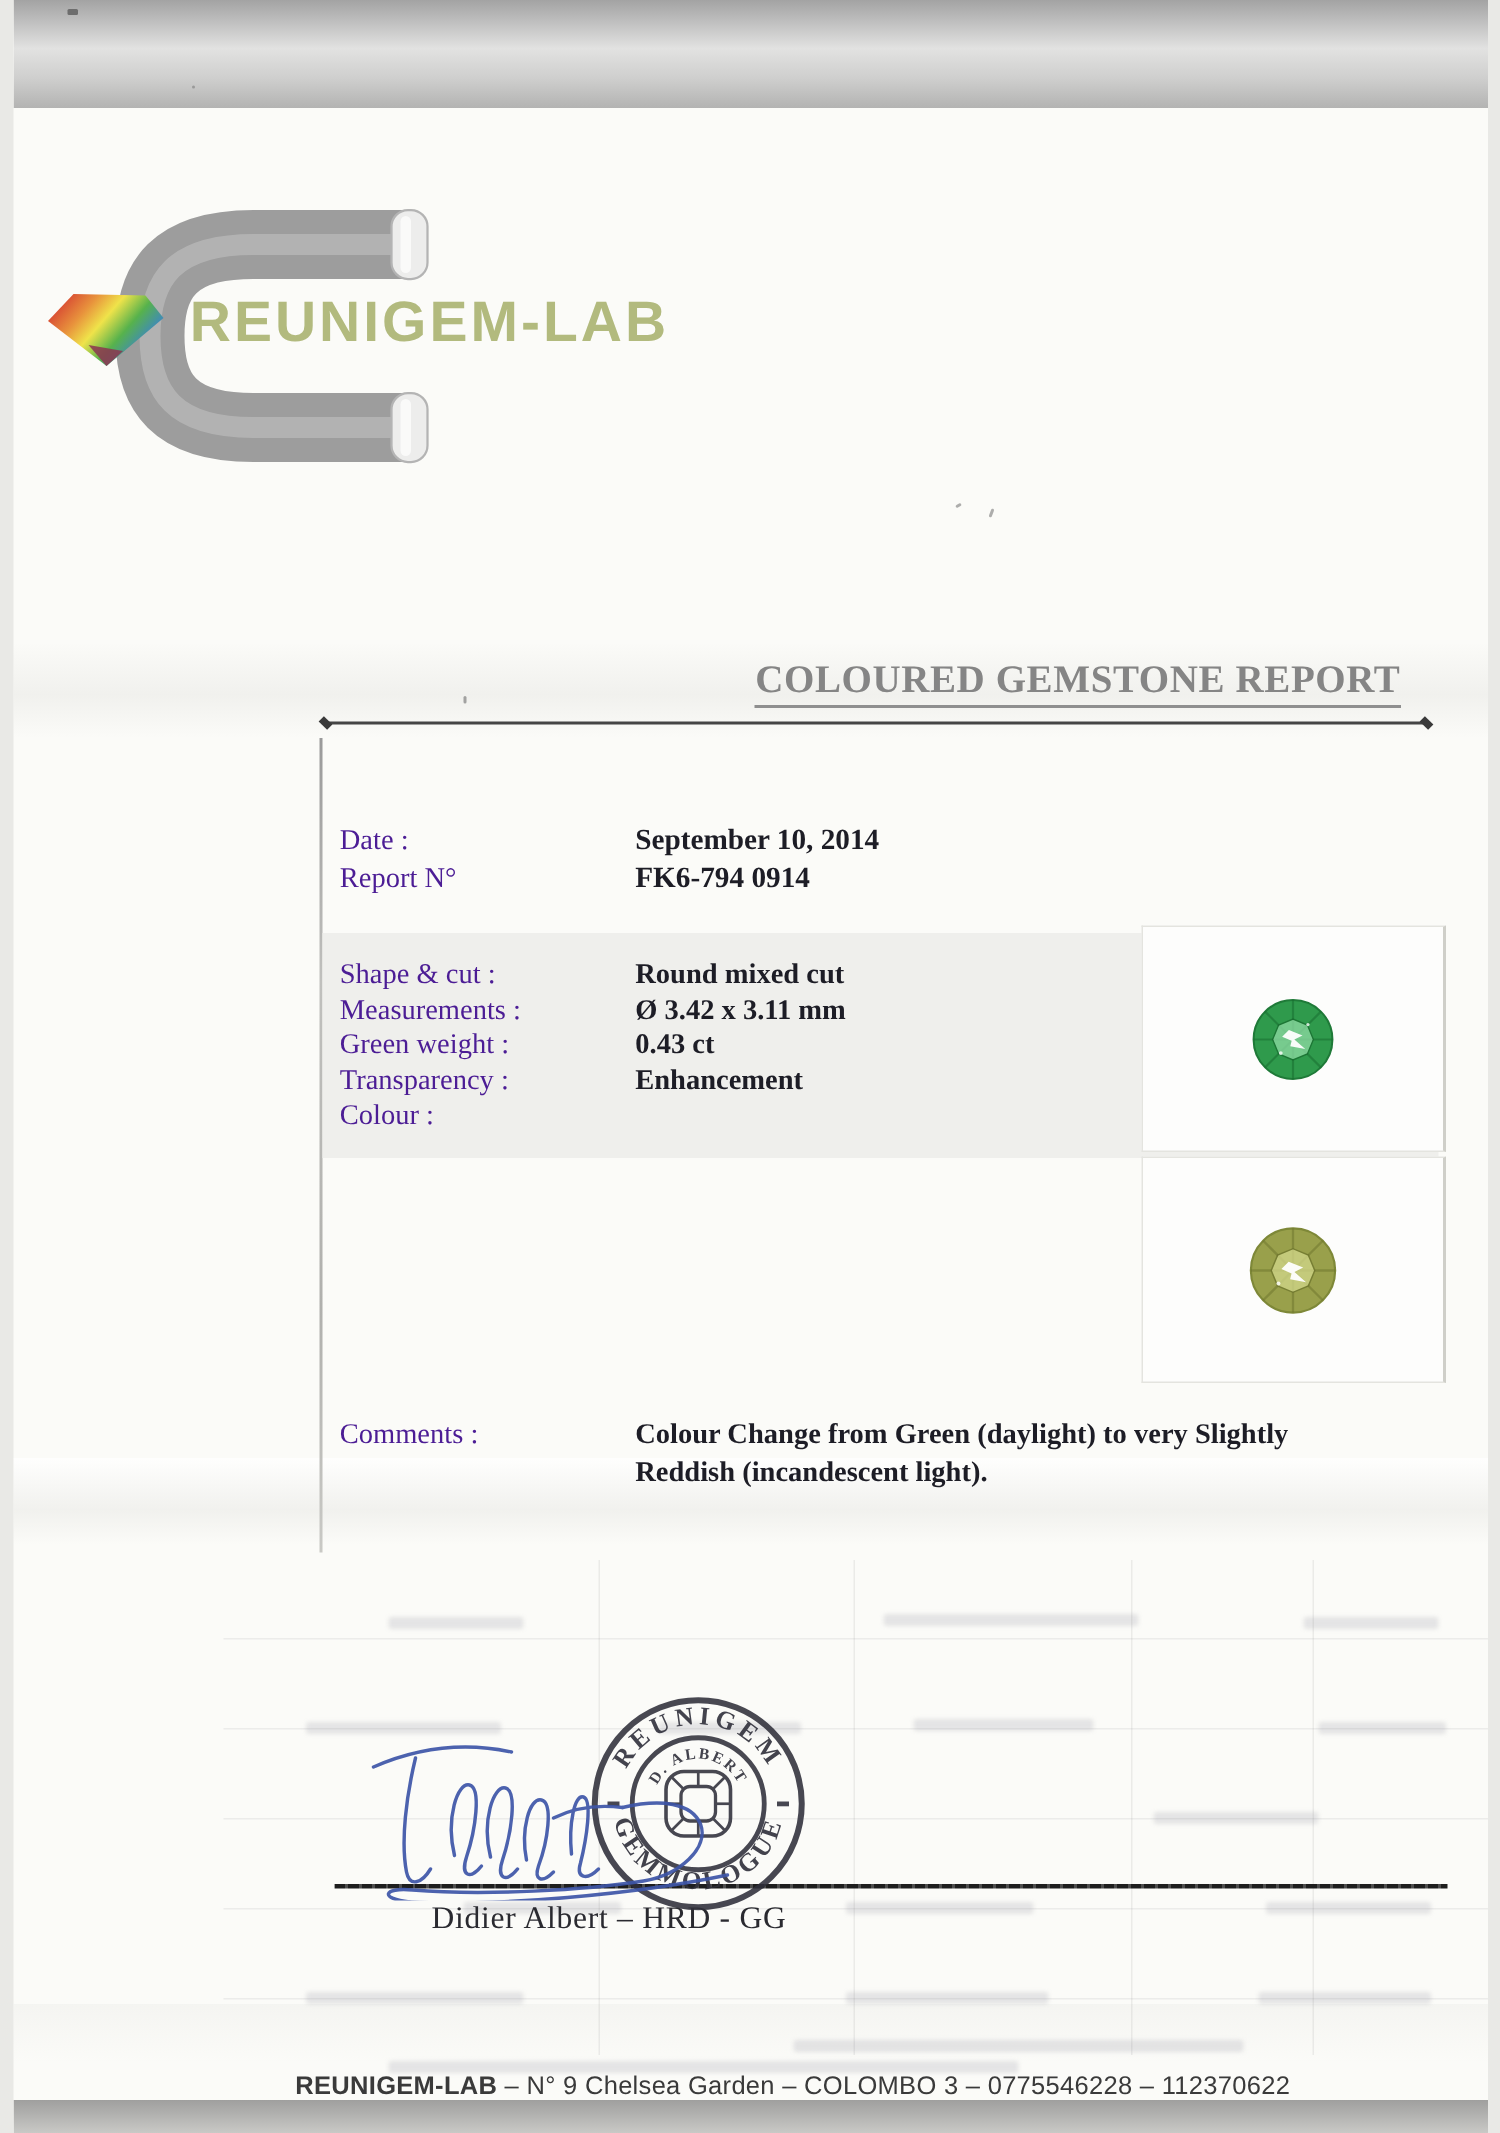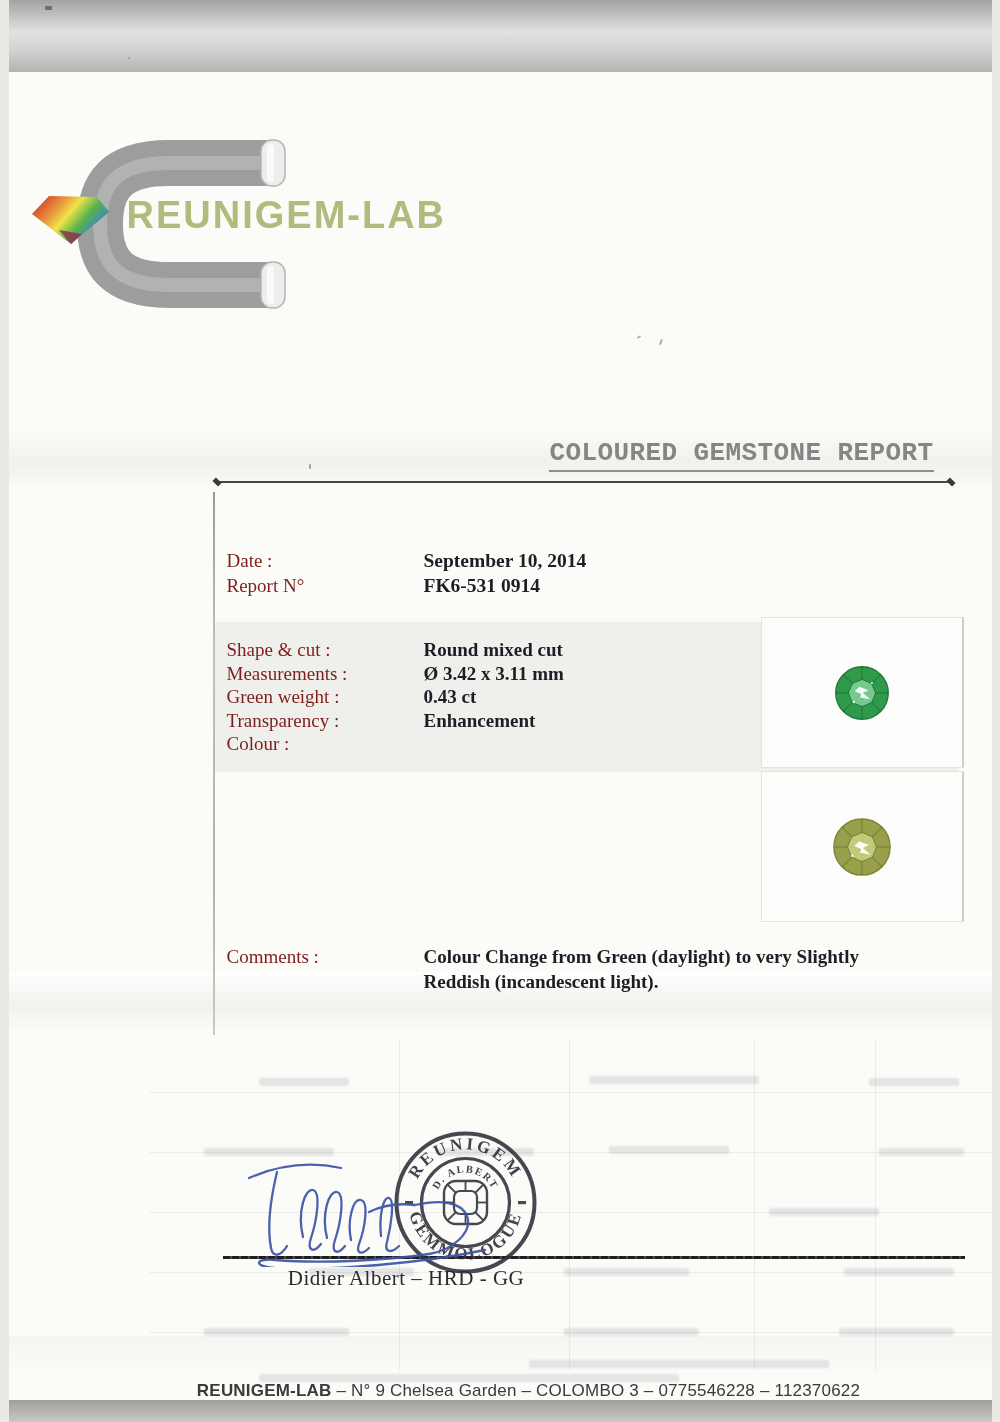--- a/index.html
+++ b/index.html
@@ -23,37 +23,37 @@
   .logo-wrap{position:absolute;left:10px;top:130px;width:420px;height:195px;}
   .brand-text{
     position:absolute;left:118px;top:194px;
     font-family:"Liberation Sans", sans-serif;font-weight:bold;
     font-size:38px;letter-spacing:2px;color:#b2ba7e;
   }
 
   
   .title{
     position:absolute;top:438px;right:58px;
-    font-family:Liberation Mono, monospace;font-weight:bold;
+    font-family:Liberation Serif, serif;font-weight:bold;
     font-size:26px;letter-spacing:.4px;color:#858585;
     border-bottom:2px solid #8f8f8f;padding-bottom:2px;
   }
   .rule{position:absolute;left:207px;top:481px;width:736px;height:2px;background:#454545;}
   .rule::before,.rule::after{content:"";position:absolute;top:-3px;width:8px;height:8px;
     background:#3a3a3a;transform:rotate(45deg) scale(1,.62);}
   .rule::before{left:-3px;} .rule::after{right:-3px;}
   .vline{position:absolute;left:204px;top:492px;width:2px;height:543px;
     background:linear-gradient(180deg,#9a9a9a,#c0c0bd 30%,#b0b0ad 70%,#c9c9c5);}
 
   .props-panel{position:absolute;left:206px;top:622px;width:744px;height:150px;background:#efefec;}
 
   
   .sec{position:absolute;left:218px;}
   .row{display:flex;align-items:flex-start;}
-  .lab{width:197px;flex:none;font-size:19px;color:#7f1d1d;}
+  .lab{width:197px;flex:none;font-size:19px;color:#4c1d95;}
   .val{font-weight:bold;font-size:19px;color:#1d1d26;}
   .meta{top:548px;} .meta .row{line-height:25px;} .meta .val{font-size:19.5px;font-family:Liberation Serif, serif;}
   .props{top:638px;} .props .row{line-height:23.5px;}
   .ident{top:780px;} .ident .row{line-height:24px;margin-bottom:23px;}
   .ident .green{color:#55a06a;font-size:20.5px;letter-spacing:.4px;}
   .comments{top:944px;} .comments .row{line-height:25px;}
   .comments .val{width:505px;}
 
   
   .photos{position:absolute;left:752px;top:617px;width:203px;}
@@ -119,21 +119,21 @@
   <div class="vline"></div>
   <div class="props-panel"></div>
 
   <div class="sec meta">
     <div class="row">
       <span class="lab">Date :</span>
       <span class="val">September 10, 2014</span>
     </div>
     <div class="row">
       <span class="lab">Report N°</span>
-      <span class="val">FK6-531 0914</span>
+      <span class="val">FK6-794 0914</span>
     </div>
   </div>
 
   <div class="sec props">
     <div class="row">
       <span class="lab">Shape &amp; cut :</span>
       <span class="val">Round mixed cut</span>
     </div>
     <div class="row">
       <span class="lab">Measurements :</span>

